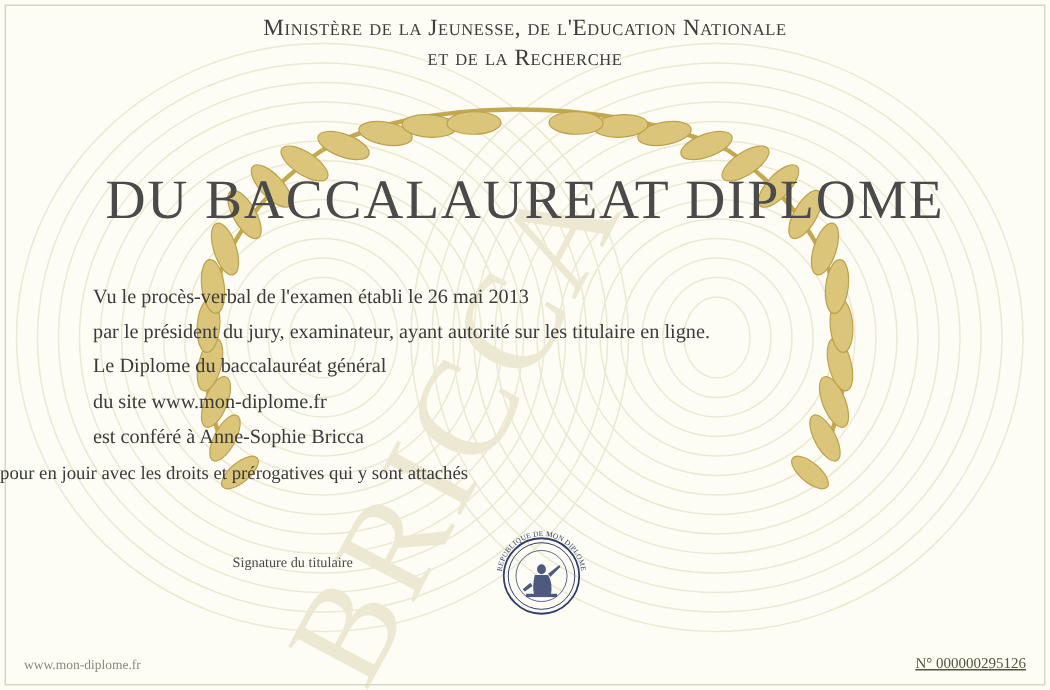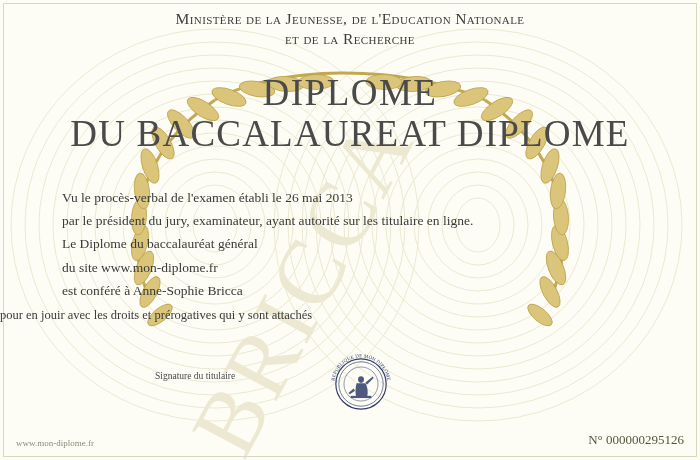--- a/index.html
+++ b/index.html
@@ -117,22 +117,23 @@
     left: 16px;
     bottom: 12px;
     font-size: 9px;
     color: #8a8a7a;
     font-family: Liberation Serif, serif;
   }
   .footer-right {
     position: absolute;
     right: 16px;
     bottom: 12px;
-    font-size: 13px;
+    font-size: 10px;
     color: #55553f;
+    text-decoration: underline;
   }
 
   .seal {
     position: absolute;
     left: 324px;
     top: 347px;
     width: 74px;
     height: 74px;
   }
   .seal-text {
@@ -243,21 +244,20 @@
   </svg>
 
   <div class="frame-outer"></div>
 
   <div class="content">
     <div class="ministry">
       <div>Ministère de la Jeunesse, de l'Education Nationale</div>
       <div class="line2">et de la Recherche</div>
     </div>
 
-    <div class="title1">DIPLOME</div>
     <div class="title2">DU BACCALAUREAT DIPLOME</div>
 
     <div class="body-block">
       <div>Vu le procès-verbal de l'examen établi le 26 mai 2013</div>
       <div>par le président du jury, examinateur, ayant autorité sur les titulaire en ligne.</div>
       <div>Le Diplome du baccalauréat général</div>
       <div>du site www.mon-diplome.fr</div>
       <div>est conféré à Anne-Sophie Bricca</div>
     </div>
 

